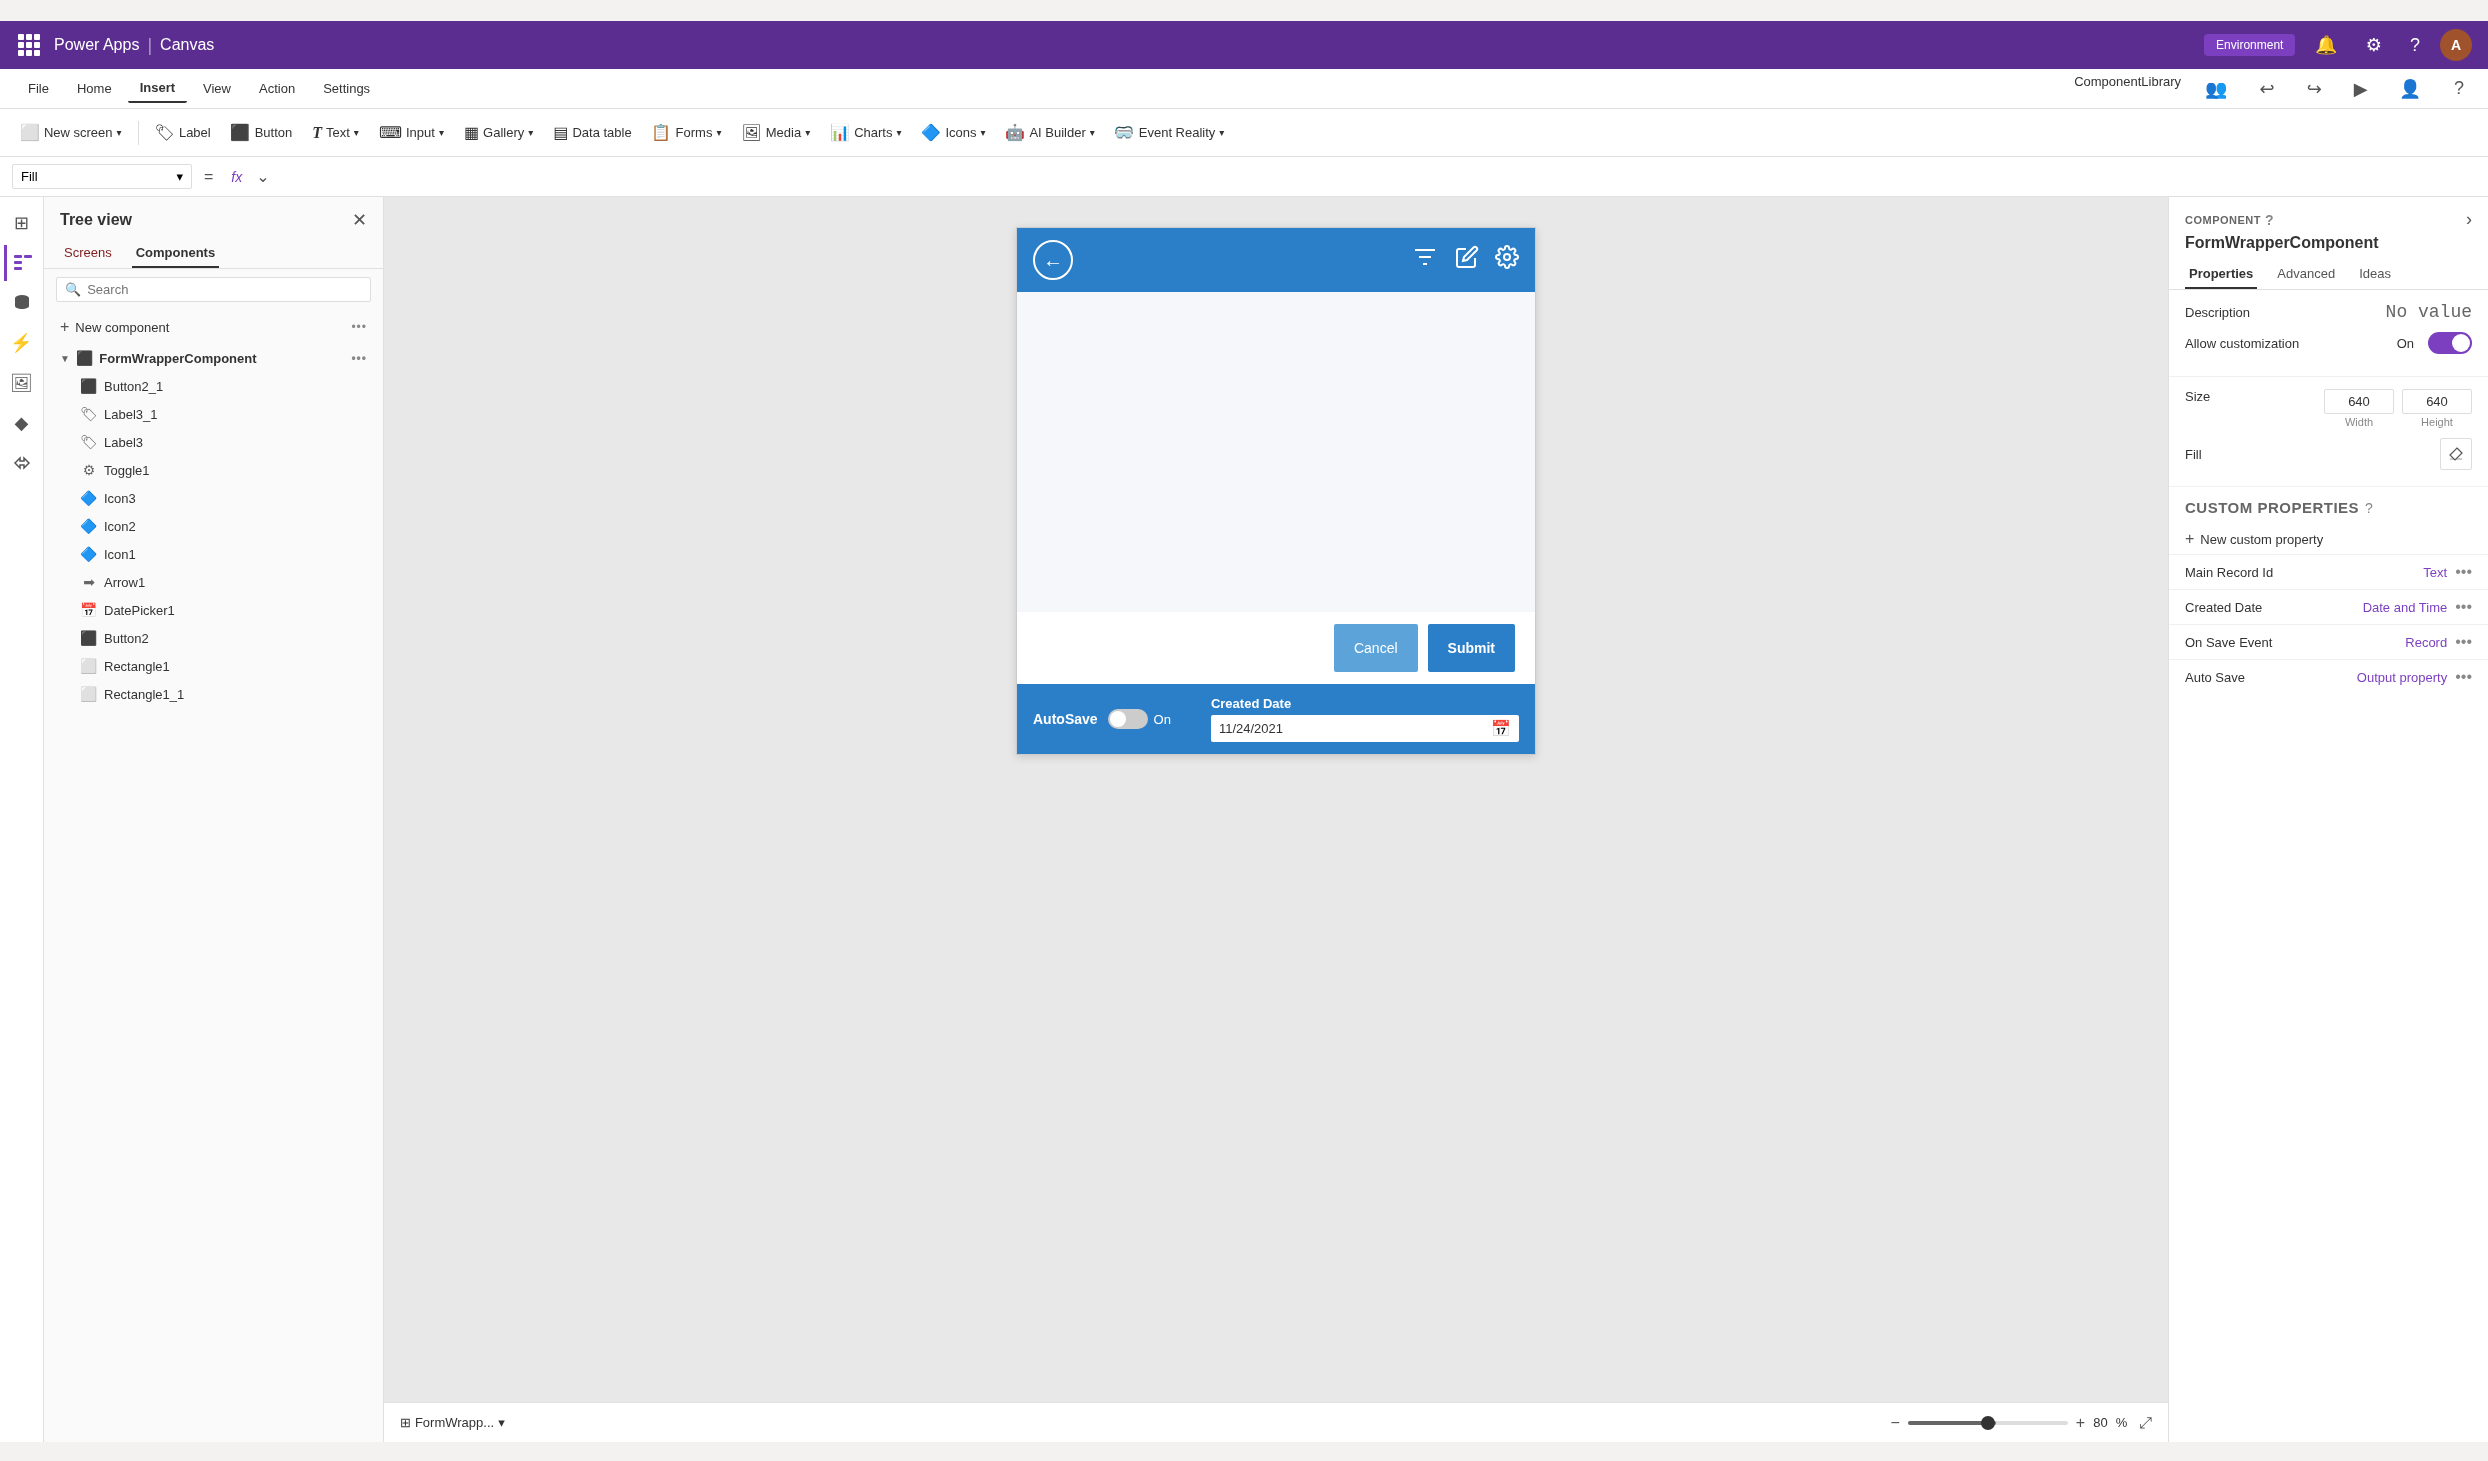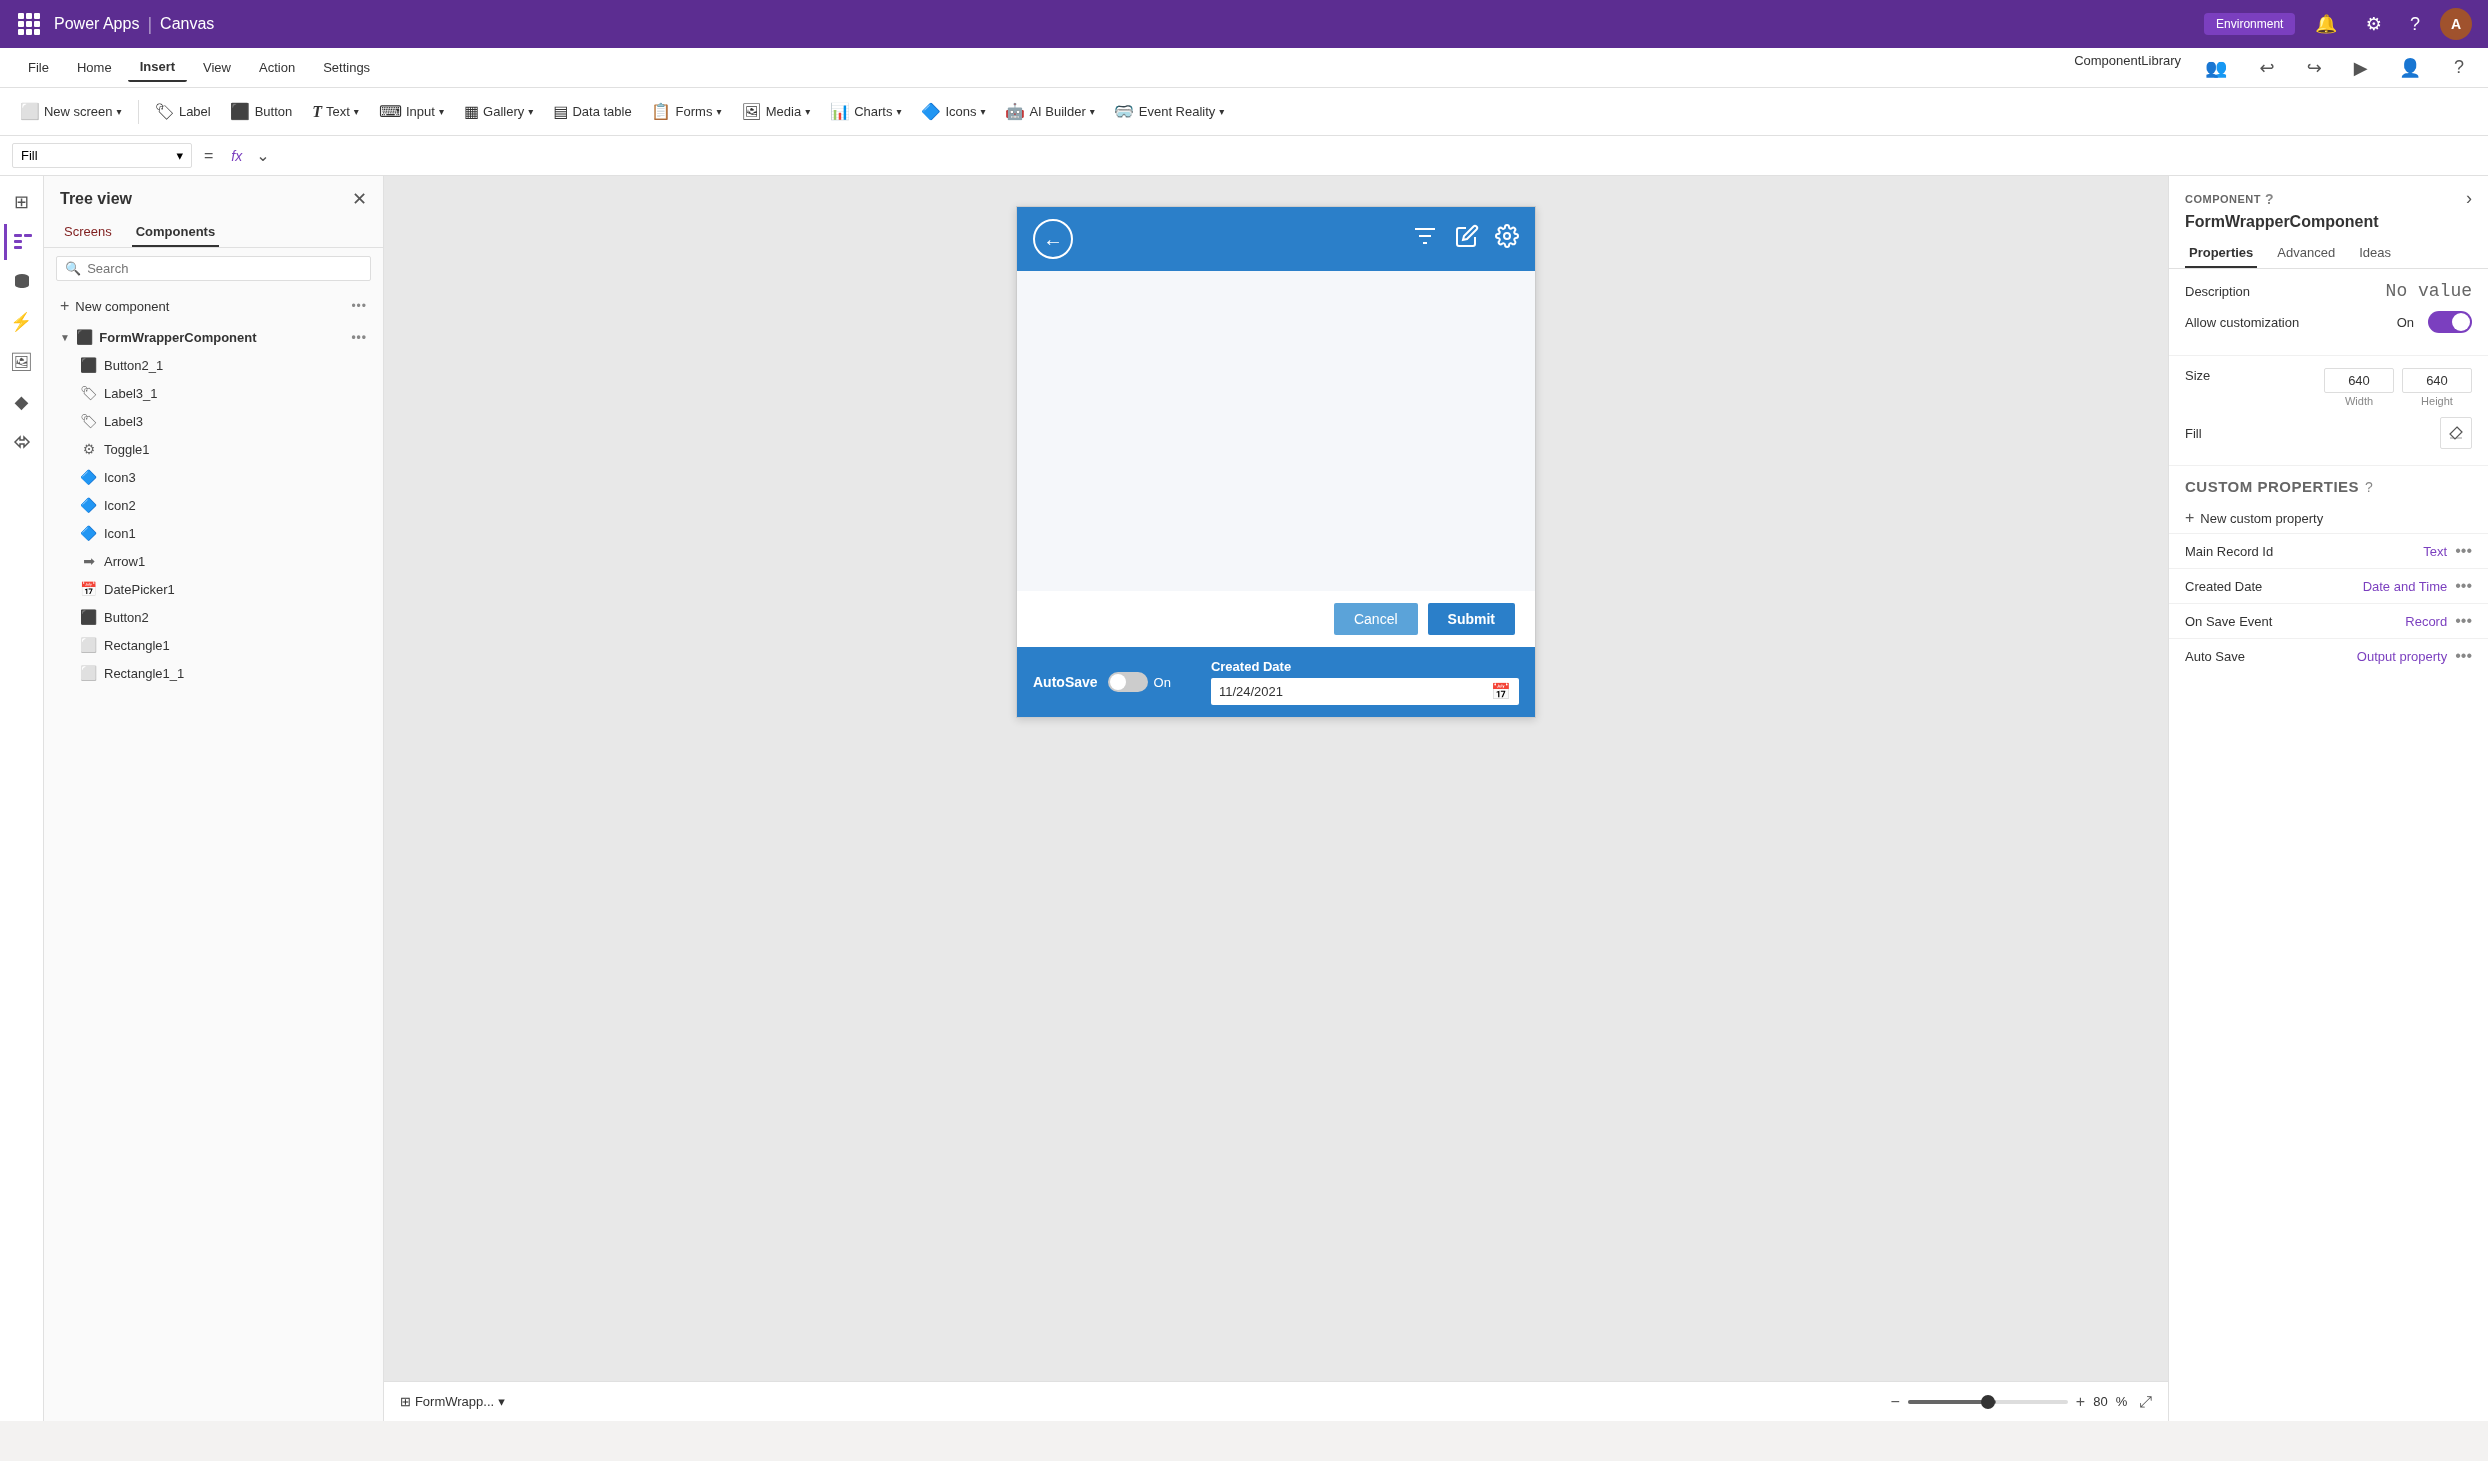--- a/index.html
+++ b/index.html
@@ -7,20 +7,21 @@
 
     
     .top-bar {
       height: 48px;
       background: #5c2d91;
       display: flex;
       align-items: center;
       padding: 0 16px;
       gap: 12px;
       color: white;
+      margin-top: 21px;
     }
     .top-bar-grid { display: flex; align-items: center; gap: 8px; }
     .top-bar-title { font-size: 16px; font-weight: 400; color: white; }
     .top-bar-separator { color: rgba(255,255,255,0.5); font-size: 18px; }
     .top-bar-spacer { flex: 1; }
     .top-bar-env { background: #7b3fbf; border-radius: 4px; padding: 4px 12px; font-size: 12px; color: white; }
     .top-bar-icon { color: white; font-size: 18px; cursor: pointer; padding: 4px 8px; }
     .top-bar-avatar {
       width: 32px; height: 32px; border-radius: 50%;
       background: #a0522d; color: white; display: flex; align-items: center; justify-content: center;
@@ -266,21 +267,21 @@
     .btn-cancel {
       padding: 8px 20px;
       background: #5ba3d9;
       color: white;
       border: none;
       border-radius: 2px;
       cursor: pointer;
       font-size: 14px;
     }
     .btn-submit {
-      padding: 8px 20px;
+      padding: 16px 20px;
       background: #2b7fc9;
       color: white;
       border: none;
       border-radius: 2px;
       cursor: pointer;
       font-size: 14px;
       font-weight: 600;
     }
     .form-footer {
       background: #2b7fc9;

